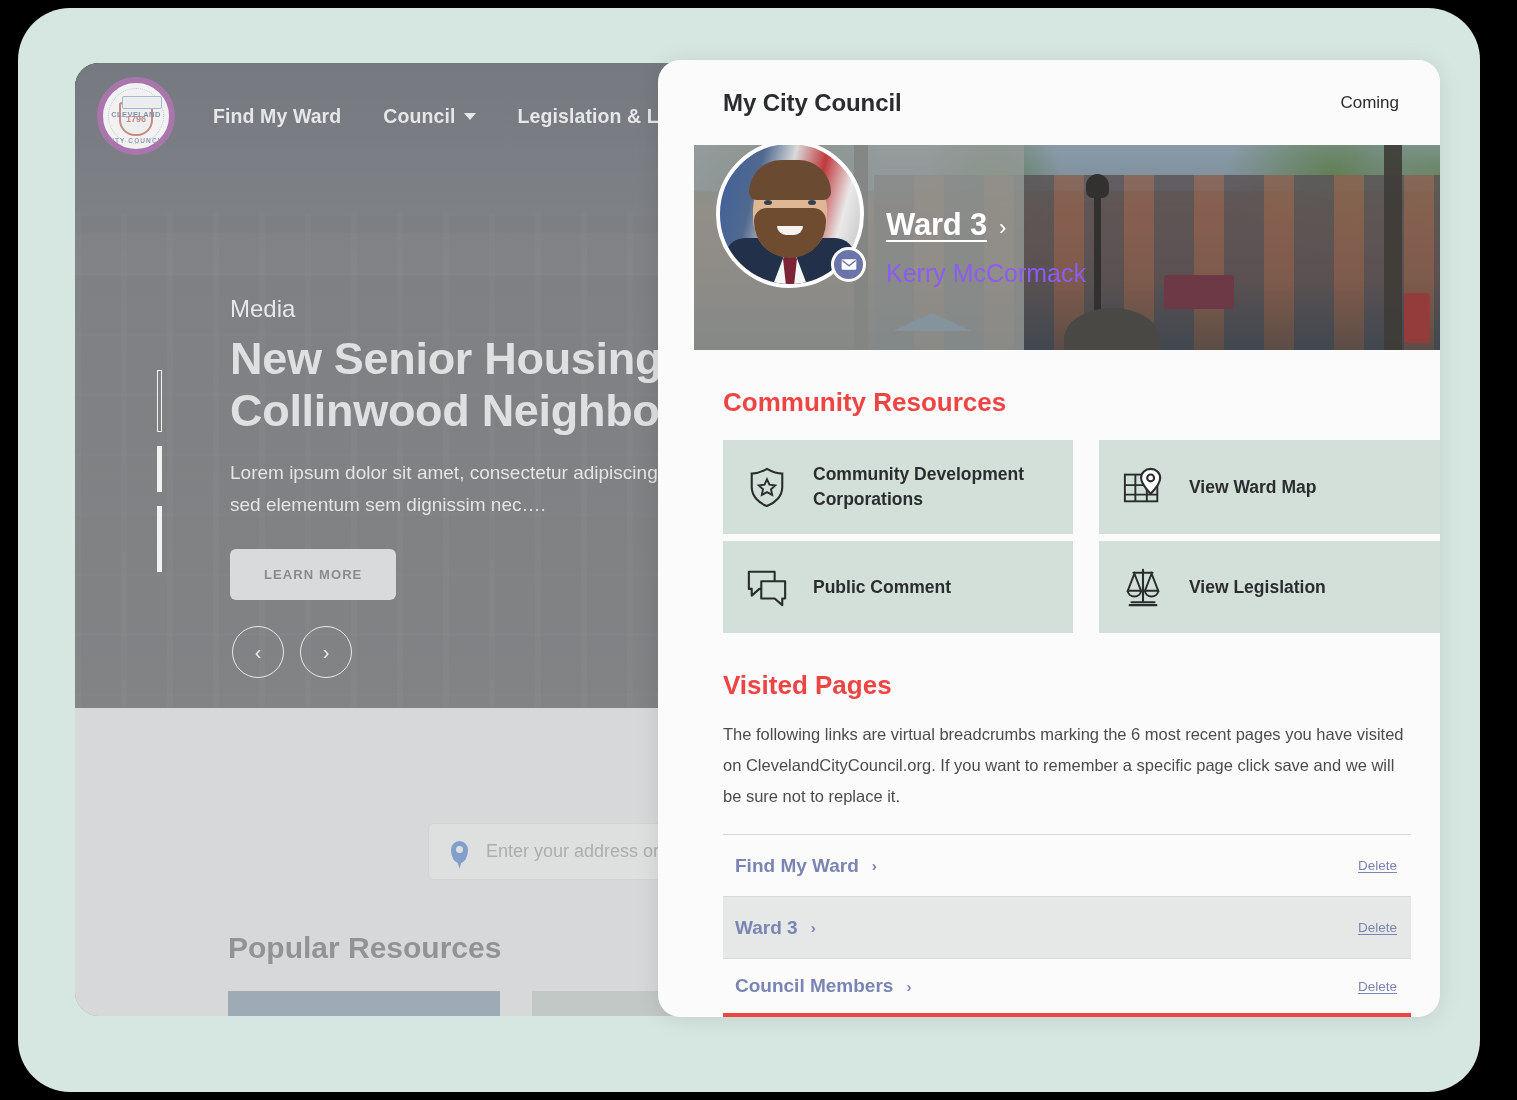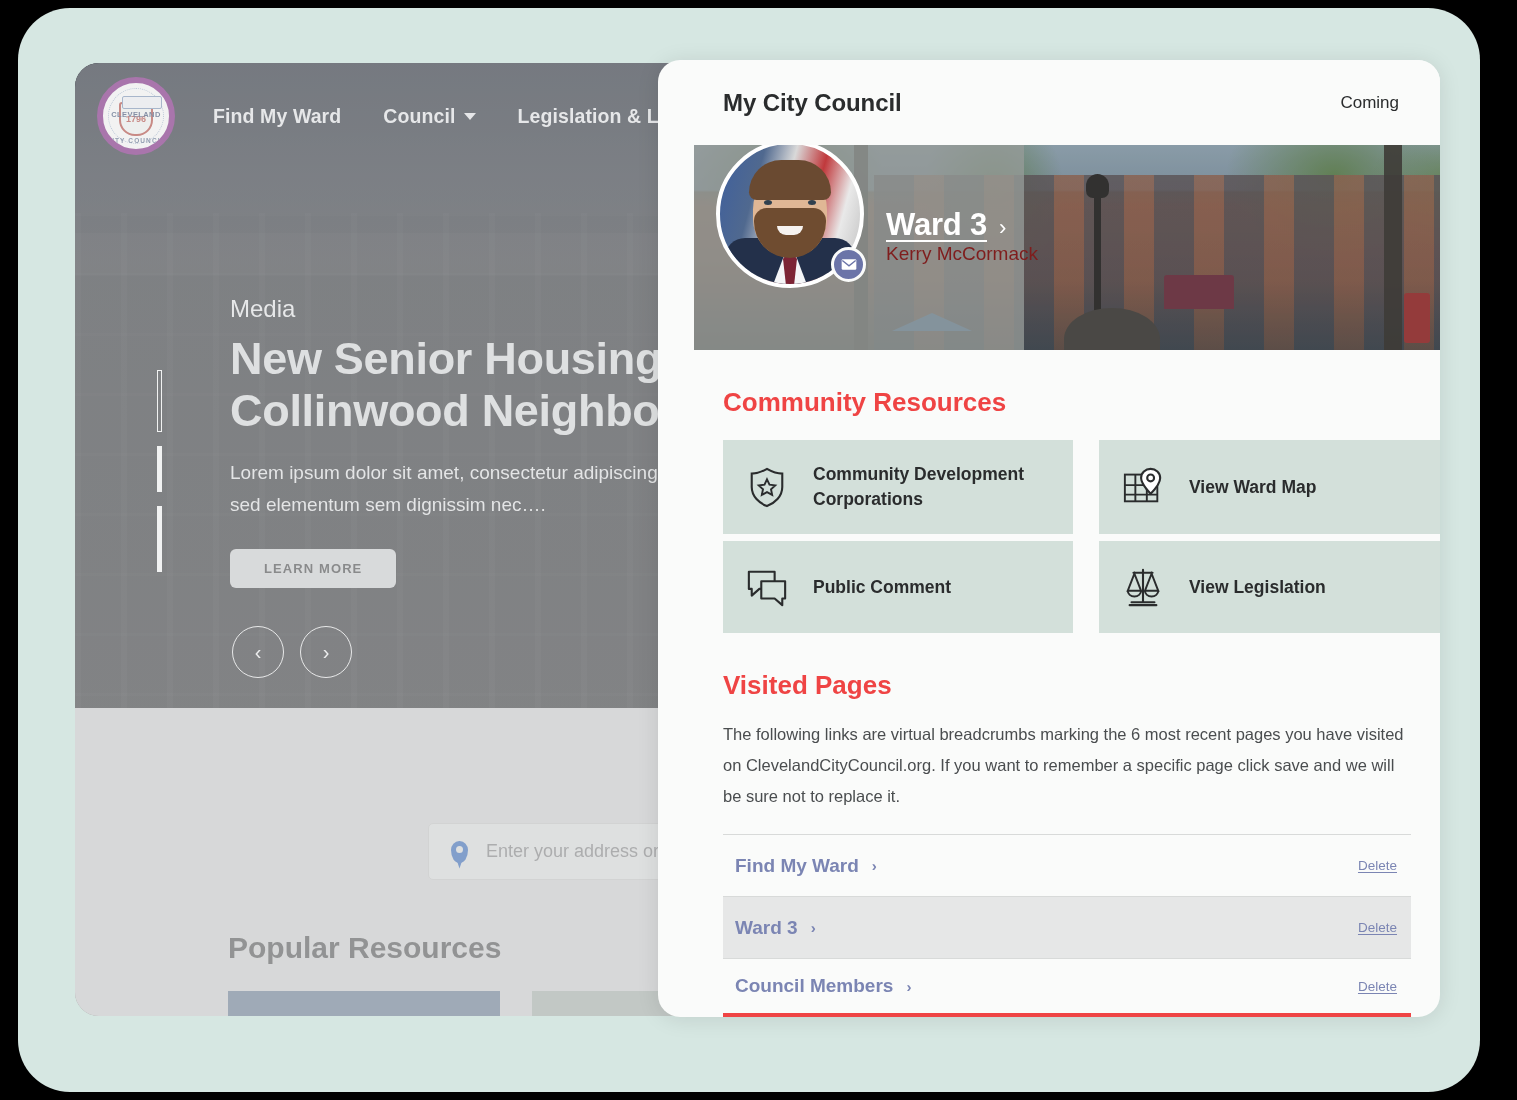--- a/index.html
+++ b/index.html
@@ -100,21 +100,21 @@
   .hero-inner { position:absolute; left:155px; top:232px; width:620px; z-index:6; }
   .hero-kicker { color:#d7d9db; font-size:24px; margin-bottom:10px; }
   .hero-title {
     color:#c9cbcd; font-size:45px; line-height:52px; font-weight:800; letter-spacing:-.3px;
     white-space: nowrap;
   }
   .hero-sub { color:#d2d4d6; font-size:19px; line-height:32px; margin-top:20px; max-width:540px; }
   .hero-btn {
     margin-top: 28px; display:inline-block; background:#bfc1c3; color:#3b3d3f;
     font-size:13px; font-weight:800; letter-spacing:1.1px;
-    padding: 12px 34px; border-radius:6px;
+    padding: 18px 34px; border-radius:6px;
   }
   .slider-bars { position:absolute; left:82px; top:307px; z-index:6; }
   .slider-bars i { display:block; width:5px; margin-bottom:14px; background:#e8e9ea; }
   .sb1 { height:62px; background:transparent !important; border:1.5px solid #e8e9ea; }
   .sb2 { height:46px; }
   .sb3 { height:66px; }
 
   .arrows { position:absolute; left:157px; top:563px; display:flex; gap:16px; z-index:6; }
   .arrow {
     width:52px;height:52px;border-radius:50%;border:1.5px solid #d8d9da;
@@ -254,21 +254,21 @@
   }
   .mail-badge svg { width:16px; height:13px; }
 
   .banner-txt { position:absolute; left:192px; top:62px; z-index:6; }
   .ward-link {
     color:#ffffff; font-size:31px; font-weight:800; letter-spacing:-.2px;
     display:flex; align-items:baseline; gap:12px;
   }
   .ward-link span.u { text-decoration:underline; text-underline-offset:5px; text-decoration-thickness:2px; }
   .ward-chev { font-size:22px; font-weight:500; }
-  .ward-name { color:#7f1d1d; font-size:19px; }
+  .ward-name { color:#8b5cf6; font-size:25px; margin-top:16px; }
 
   
   .panel-body { padding: 0 29px; }
   .sect-title { font-size:26px; font-weight:800; color:#ef4444; margin-top:37px; }
   .res-grid { display:grid; grid-template-columns: 350px 352px; gap: 7px 26px; margin-top:22px; }
   .res-tile {
     background:#d3e0da; display:flex; align-items:center; gap:24px;
     padding: 18px 22px; min-height:92px;
   }
   .res-tile.tall { min-height: 94px; }

